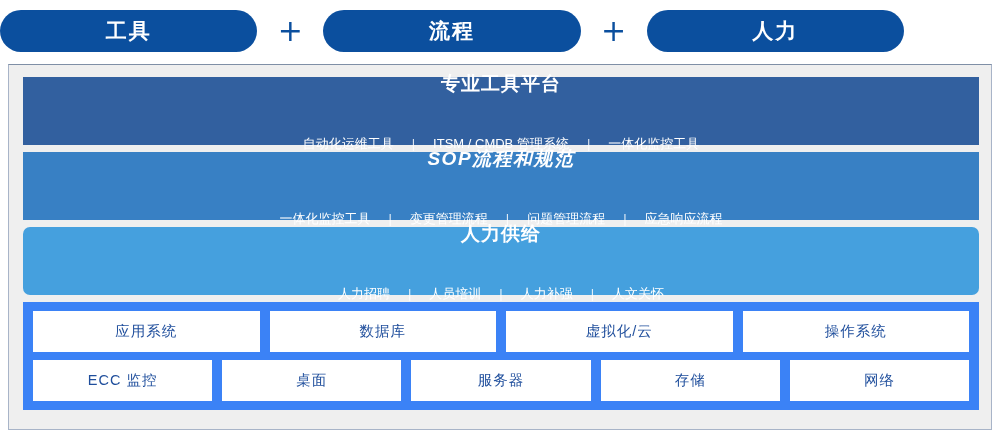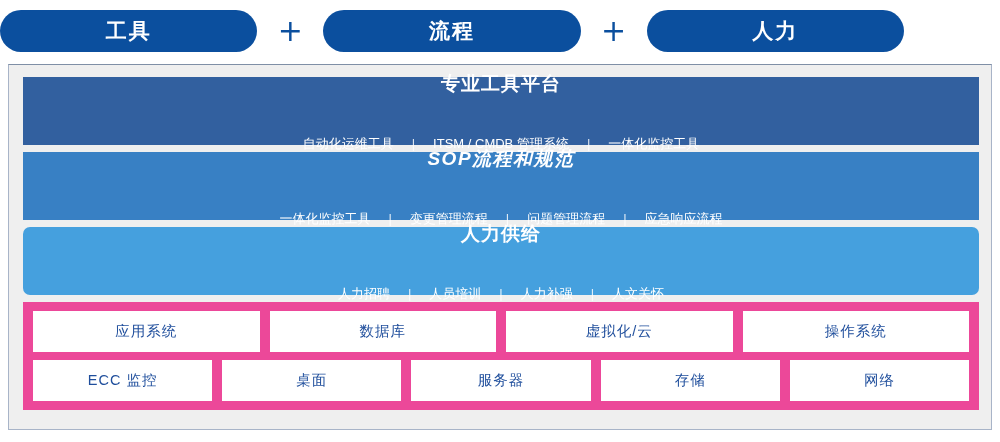--- a/index.html
+++ b/index.html
@@ -106,21 +106,21 @@
     opacity: 0.85;
     font-size: 13px;
     padding: 0 4px;
   }
 
   
   .objects {
     box-sizing: border-box;
     width: 956px;
     height: 108px;
-    background: #ec4899;
+    background: #3b82f6;
     padding: 9px 10px;
     display: flex;
     flex-direction: column;
     justify-content: space-between;
   }
   .obj-row {
     display: flex;
     gap: 10px;
     height: 41px;
   }

